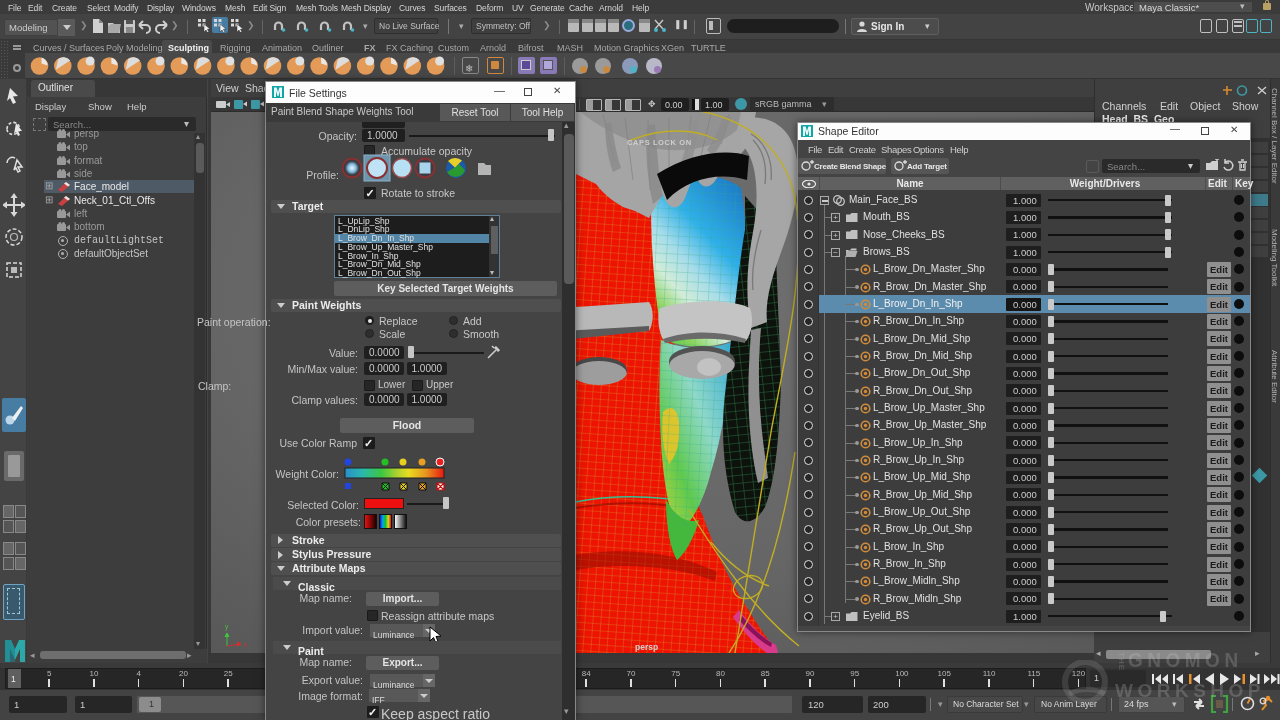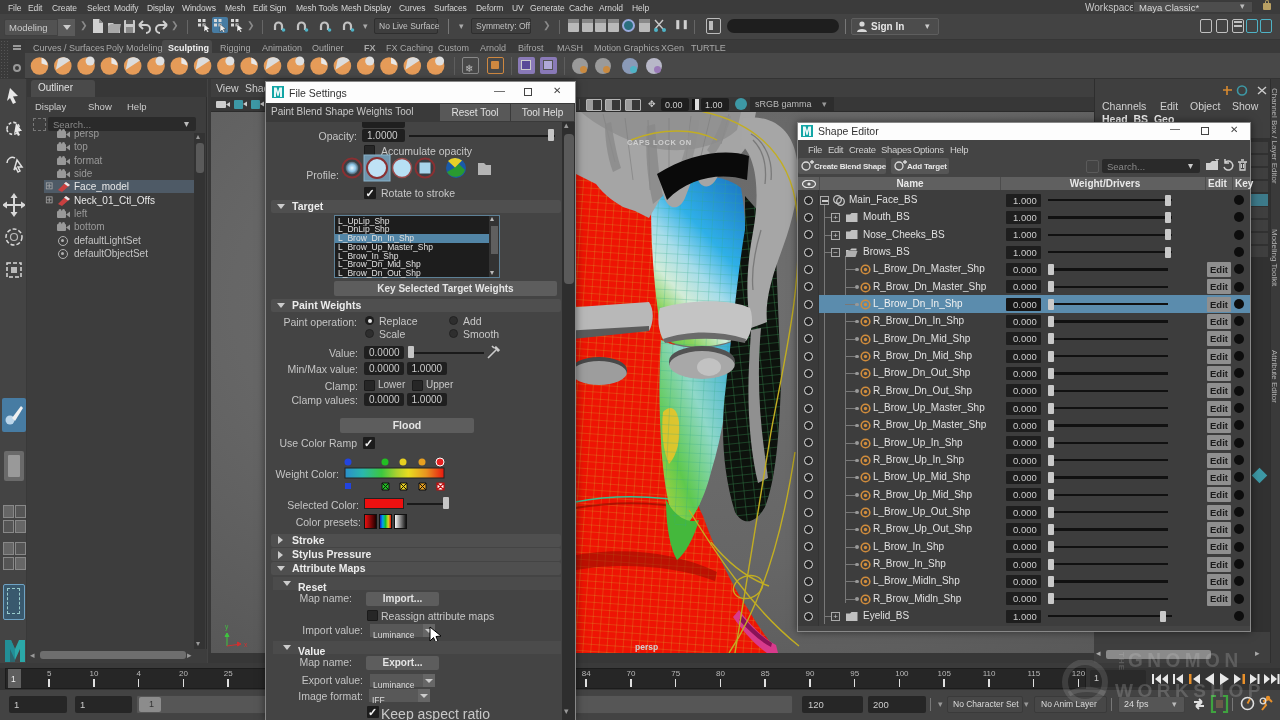--- a/index.html
+++ b/index.html
@@ -352,21 +352,21 @@
 <svg class="a" style="left:57px;top:222.38000000000002px;width:14px;height:10px;" viewBox="0 0 14 10">
 <rect x="0" y="2" width="9" height="7" rx="1" fill="#999"></rect>
 <path d="M9,5.5 l4,-3 v6 z" fill="#999"></path>
     <circle cx="3" cy="1.5" r="1.5" fill="#999"></circle>
     <circle cx="6.5" cy="1.5" r="1.5" fill="#999"></circle>
   </svg>
 <div class="a" style="left:74px;top:221.38000000000002px;font-size:10px;color:#9a9a9a;white-space:nowrap;">bottom</div>
 <div class="a" style="left:58px;top:235.72000000000003px;width:10px;height:10px;border:1.5px solid #b0b0b0;border-radius:6px;">
     <div style="margin:2px;width:3px;height:3px;background:#b0b0b0;border-radius:2px;"></div>
   </div>
-<div class="a" style="left:74px;top:234.72000000000003px;font-size:10px;color:#c4c4c4;white-space:nowrap;">defaultLightSet</div>
+<div class="a" style="left:74px;top:234.72000000000003px;font-size:10px;color:#c4c4c4;white-space:nowrap;font-family:Liberation Mono, monospace;">defaultLightSet</div>
 <div class="a" style="left:58px;top:249.06000000000003px;width:10px;height:10px;border:1.5px solid #b0b0b0;border-radius:6px;">
     <div style="margin:2px;width:3px;height:3px;background:#b0b0b0;border-radius:2px;"></div>
   </div>
 <div class="a" style="left:74px;top:248.06000000000003px;font-size:10px;color:#c4c4c4;white-space:nowrap;">defaultObjectSet</div>
 <div class="a" style="left:194px;top:133px;width:11px;height:516px;background:#333;"></div>
 <div class="a" style="left:196px;top:132px;font-size:8px;color:#999;white-space:nowrap;">▴</div>
 <div class="a" style="left:195.5px;top:143px;width:8px;height:30px;background:#5a5a5a;border-radius:3px;"></div>
 <div class="a" style="left:196px;top:639px;font-size:8px;color:#999;white-space:nowrap;">▾</div>
 <div class="a" style="left:27px;top:649px;width:180px;height:14px;background:#3d3d3d;"></div>
 <div class="a" style="left:30px;top:650px;font-size:9px;color:#999;white-space:nowrap;">◂</div>
@@ -719,21 +719,21 @@
 <div class="a" style="left:338px;top:251.58000000000004px;font-size:8.5px;color:#e0e0e0;white-space:nowrap;line-height:8.8px;">L_Brow_In_Shp</div>
 <div class="a" style="left:338px;top:260.35px;font-size:8.5px;color:#e0e0e0;white-space:nowrap;line-height:8.8px;">L_Brow_Dn_Mid_Shp</div>
 <div class="a" style="left:338px;top:269.12px;font-size:8.5px;color:#e0e0e0;white-space:nowrap;line-height:8.8px;">L_Brow_Dn_Out_Shp</div>
 <div class="a" style="left:489px;top:216px;width:10px;height:61px;background:#333;"></div>
 <div class="a" style="left:490px;top:214px;font-size:8px;color:#bbb;white-space:nowrap;">▴</div>
 <div class="a" style="left:490px;top:268px;font-size:8px;color:#bbb;white-space:nowrap;">▾</div>
 <div class="a" style="left:490.5px;top:226px;width:7px;height:28px;background:#5f5f5f;"></div>
 <div class="btn" style="left:334px;top:281px;width:223px;height:15px;font-size:10px;line-height:15px;">Key Selected Target Weights</div>
 <div class="hdr" style="left:271px;top:298.5px;width:290px;height:13px;"><span style="margin-left:21px;">Paint Weights</span></div>
 <div class="a" style="left:277px;top:302.5px;width:0px;height:0px;width:0;height:0;border-left:4px solid transparent;border-right:4px solid transparent;border-top:5px solid #ccc;"></div>
-<div class="a" style="left:197px;top:316px;width:160px;font-size:10.5px;color:#c4c4c4;text-align:right;white-space:nowrap;">Paint operation:</div>
+<div class="a" style="left:197px;top:316px;width:160px;font-size:10.5px;color:#c4c4c4;white-space:nowrap;">Paint operation:</div>
 <div class="a" style="left:365px;top:316px;width:9px;height:9px;background:#1d1d1d;border-radius:5px;">
     <div style="margin:2.5px;width:4px;height:4px;background:#e8e8e8;border-radius:2px;"></div>
   </div>
 <div class="a" style="left:379px;top:315px;font-size:10.5px;color:#c8c8c8;white-space:nowrap;">Replace</div>
 <div class="a" style="left:449px;top:316px;width:9px;height:9px;background:#2e2e2e;border-radius:5px;border:1px solid #222;"></div>
 <div class="a" style="left:463px;top:315px;font-size:10.5px;color:#c8c8c8;white-space:nowrap;">Add</div>
 <div class="a" style="left:365px;top:329px;width:9px;height:9px;background:#2e2e2e;border-radius:5px;border:1px solid #222;"></div>
 <div class="a" style="left:379px;top:328px;font-size:10.5px;color:#c8c8c8;white-space:nowrap;">Scale</div>
 <div class="a" style="left:449px;top:329px;width:9px;height:9px;background:#2e2e2e;border-radius:5px;border:1px solid #222;"></div>
 <div class="a" style="left:463px;top:328px;font-size:10.5px;color:#c8c8c8;white-space:nowrap;">Smooth</div>
@@ -741,21 +741,21 @@
 <div class="fld" style="left:364px;top:346px;width:40px;height:13px;line-height:13px;">0.0000</div>
 <div class="a" style="left:408px;top:352px;width:76px;height:2px;background:#1a1a1a;"></div>
 <div class="a" style="left:408px;top:346px;width:6px;height:12px;background:#c6c6c6;border-radius:1px;"></div>
 <svg class="a" style="left:486px;top:344px;width:16px;height:16px;" viewBox="0 0 16 16">
 <path d="M2,14 L10,6 M9,3 l4,4 M8,4 l-2,-2 M14,2 l0,0" stroke="#ccc" stroke-width="1.6"></path>
 <path d="M10,2 l4,4 -2,2 -4,-4 z" fill="#ccc"></path>
   </svg>
 <div class="a" style="left:198px;top:363px;width:160px;font-size:10.5px;color:#c4c4c4;text-align:right;white-space:nowrap;">Min/Max value:</div>
 <div class="fld" style="left:364px;top:362px;width:40px;height:13px;line-height:13px;">0.0000</div>
 <div class="fld" style="left:406.5px;top:362px;width:40px;height:13px;line-height:13px;">1.0000</div>
-<div class="a" style="left:198px;top:380px;width:160px;font-size:10.5px;color:#c4c4c4;text-align:right;white-space:nowrap;">Clamp:</div>
+<div class="a" style="left:198px;top:380px;width:160px;font-size:10.5px;color:#c4c4c4;text-align:left;white-space:nowrap;">Clamp:</div>
 <div class="cb" style="left:364px;top:380px;"></div>
 <div class="a" style="left:378px;top:379px;font-size:10px;color:#c8c8c8;white-space:nowrap;">Lower</div>
 <div class="cb" style="left:412px;top:380px;"></div>
 <div class="a" style="left:426px;top:379px;font-size:10px;color:#c8c8c8;white-space:nowrap;">Upper</div>
 <div class="a" style="left:198px;top:394px;width:160px;font-size:10.5px;color:#c4c4c4;text-align:right;white-space:nowrap;">Clamp values:</div>
 <div class="fld" style="left:364px;top:393px;width:40px;height:13px;line-height:13px;">0.0000</div>
 <div class="fld" style="left:406.5px;top:393px;width:40px;height:13px;line-height:13px;">1.0000</div>
 <div class="btn" style="left:340px;top:417.5px;width:134px;height:15px;font-size:10.5px;line-height:15px;">Flood</div>
 <div class="a" style="left:197px;top:437px;width:160px;font-size:10.5px;color:#c4c4c4;text-align:right;white-space:nowrap;">Use Color Ramp</div>
 <div class="cbc" style="left:362.5px;top:437px;">✓</div>
@@ -791,35 +791,35 @@
 <div class="a" style="left:201px;top:516px;width:160px;font-size:10.5px;color:#c4c4c4;text-align:right;white-space:nowrap;">Color presets:</div>
 <div class="a" style="left:363.5px;top:514px;width:13px;height:15px;background:linear-gradient(90deg,#e81010,#200000);border:1px solid #111;"></div>
 <div class="a" style="left:378.5px;top:514px;width:13px;height:15px;background:linear-gradient(90deg,#1414cc,#00a8e8,#10c030,#d8d820,#e81010);border:1px solid #111;"></div>
 <div class="a" style="left:393.5px;top:514px;width:13px;height:15px;background:linear-gradient(90deg,#f8f8f8,#111);border:1px solid #111;"></div>
 <div class="hdr" style="left:271px;top:533.5px;width:290px;height:13px;"><span style="margin-left:21px;">Stroke</span></div>
 <div class="a" style="left:278px;top:536px;width:0px;height:0px;width:0;height:0;border-top:4px solid transparent;border-bottom:4px solid transparent;border-left:5px solid #ccc;"></div>
 <div class="hdr" style="left:271px;top:548px;width:290px;height:13px;"><span style="margin-left:21px;">Stylus Pressure</span></div>
 <div class="a" style="left:278px;top:550.5px;width:0px;height:0px;width:0;height:0;border-top:4px solid transparent;border-bottom:4px solid transparent;border-left:5px solid #ccc;"></div>
 <div class="hdr" style="left:271px;top:562px;width:290px;height:13px;"><span style="margin-left:21px;">Attribute Maps</span></div>
 <div class="a" style="left:277px;top:566px;width:0px;height:0px;width:0;height:0;border-left:4px solid transparent;border-right:4px solid transparent;border-top:5px solid #ccc;"></div>
-<div class="a" style="left:273px;top:577px;width:288px;height:13px;background:#4b4b4b;"><span style="margin-left:25px;font-weight:bold;font-size:10.5px;color:#ececec;">Reset</span></div>
+<div class="a" style="left:273px;top:577px;width:288px;height:13px;background:#4b4b4b;"><span style="margin-left:25px;font-weight:bold;font-size:10.5px;color:#ececec;">Classic</span></div>
 <div class="a" style="left:283px;top:581px;width:0px;height:0px;width:0;height:0;border-left:4px solid transparent;border-right:4px solid transparent;border-top:5px solid #ccc;"></div>
 <div class="a" style="left:192px;top:592px;width:160px;font-size:10.5px;color:#c4c4c4;text-align:right;white-space:nowrap;">Map name:</div>
 <div class="btn" style="left:366px;top:591.5px;width:73px;height:14px;font-size:10px;line-height:14px;">Import...</div>
 <div class="cb" style="left:366.5px;top:610px;"></div>
 <div class="a" style="left:381px;top:610px;font-size:10.5px;color:#c8c8c8;white-space:nowrap;">Reassign attribute maps</div>
 <div class="a" style="left:203px;top:624px;width:160px;font-size:10.5px;color:#c4c4c4;text-align:right;white-space:nowrap;">Import value:</div>
 <div class="a" style="left:370px;top:623.5px;width:53px;height:13px;background:#585858;"><span style="margin-left:3px;font-size:8.5px;color:#dcdcdc;line-height:13px;">Luminance</span></div>
 <div class="a" style="left:423px;top:623.5px;width:12px;height:13px;background:#666;">
     <div style="margin:5px 0 0 2px;width:0;height:0;border-left:4px solid transparent;border-right:4px solid transparent;border-top:4px solid #ccc;"></div>
   </div>
 <svg class="a" style="left:428px;top:626px;width:14px;height:20px;" viewBox="0 0 14 20">
 <path d="M2,1 l0,14 3.5,-3.5 2.5,6 2.5,-1 -2.5,-6 5,-0.5 z" fill="#fff" stroke="#000" stroke-width="1"></path>
   </svg>
-<div class="a" style="left:273px;top:641px;width:288px;height:13px;background:#4b4b4b;"><span style="margin-left:25px;font-weight:bold;font-size:10.5px;color:#ececec;">Value</span></div>
+<div class="a" style="left:273px;top:641px;width:288px;height:13px;background:#4b4b4b;"><span style="margin-left:25px;font-weight:bold;font-size:10.5px;color:#ececec;">Paint</span></div>
 <div class="a" style="left:283px;top:645px;width:0px;height:0px;width:0;height:0;border-left:4px solid transparent;border-right:4px solid transparent;border-top:5px solid #ccc;"></div>
 <div class="a" style="left:192px;top:656px;width:160px;font-size:10.5px;color:#c4c4c4;text-align:right;white-space:nowrap;">Map name:</div>
 <div class="btn" style="left:366px;top:655.5px;width:73px;height:14px;font-size:10px;line-height:14px;">Export...</div>
 <div class="a" style="left:203px;top:674px;width:160px;font-size:10.5px;color:#c4c4c4;text-align:right;white-space:nowrap;">Export value:</div>
 <div class="a" style="left:370px;top:673.5px;width:53px;height:13px;background:#585858;"><span style="margin-left:3px;font-size:8.5px;color:#dcdcdc;line-height:13px;">Luminance</span></div>
 <div class="a" style="left:423px;top:673.5px;width:12px;height:13px;background:#666;">
     <div style="margin:5px 0 0 2px;width:0;height:0;border-left:4px solid transparent;border-right:4px solid transparent;border-top:4px solid #ccc;"></div>
   </div>
 <div class="a" style="left:203px;top:690px;width:160px;font-size:10.5px;color:#c4c4c4;text-align:right;white-space:nowrap;">Image format:</div>
 <div class="a" style="left:369px;top:689px;width:49px;height:13px;background:#585858;"><span style="margin-left:3px;font-size:8.5px;color:#dcdcdc;line-height:13px;">IFF</span></div>

